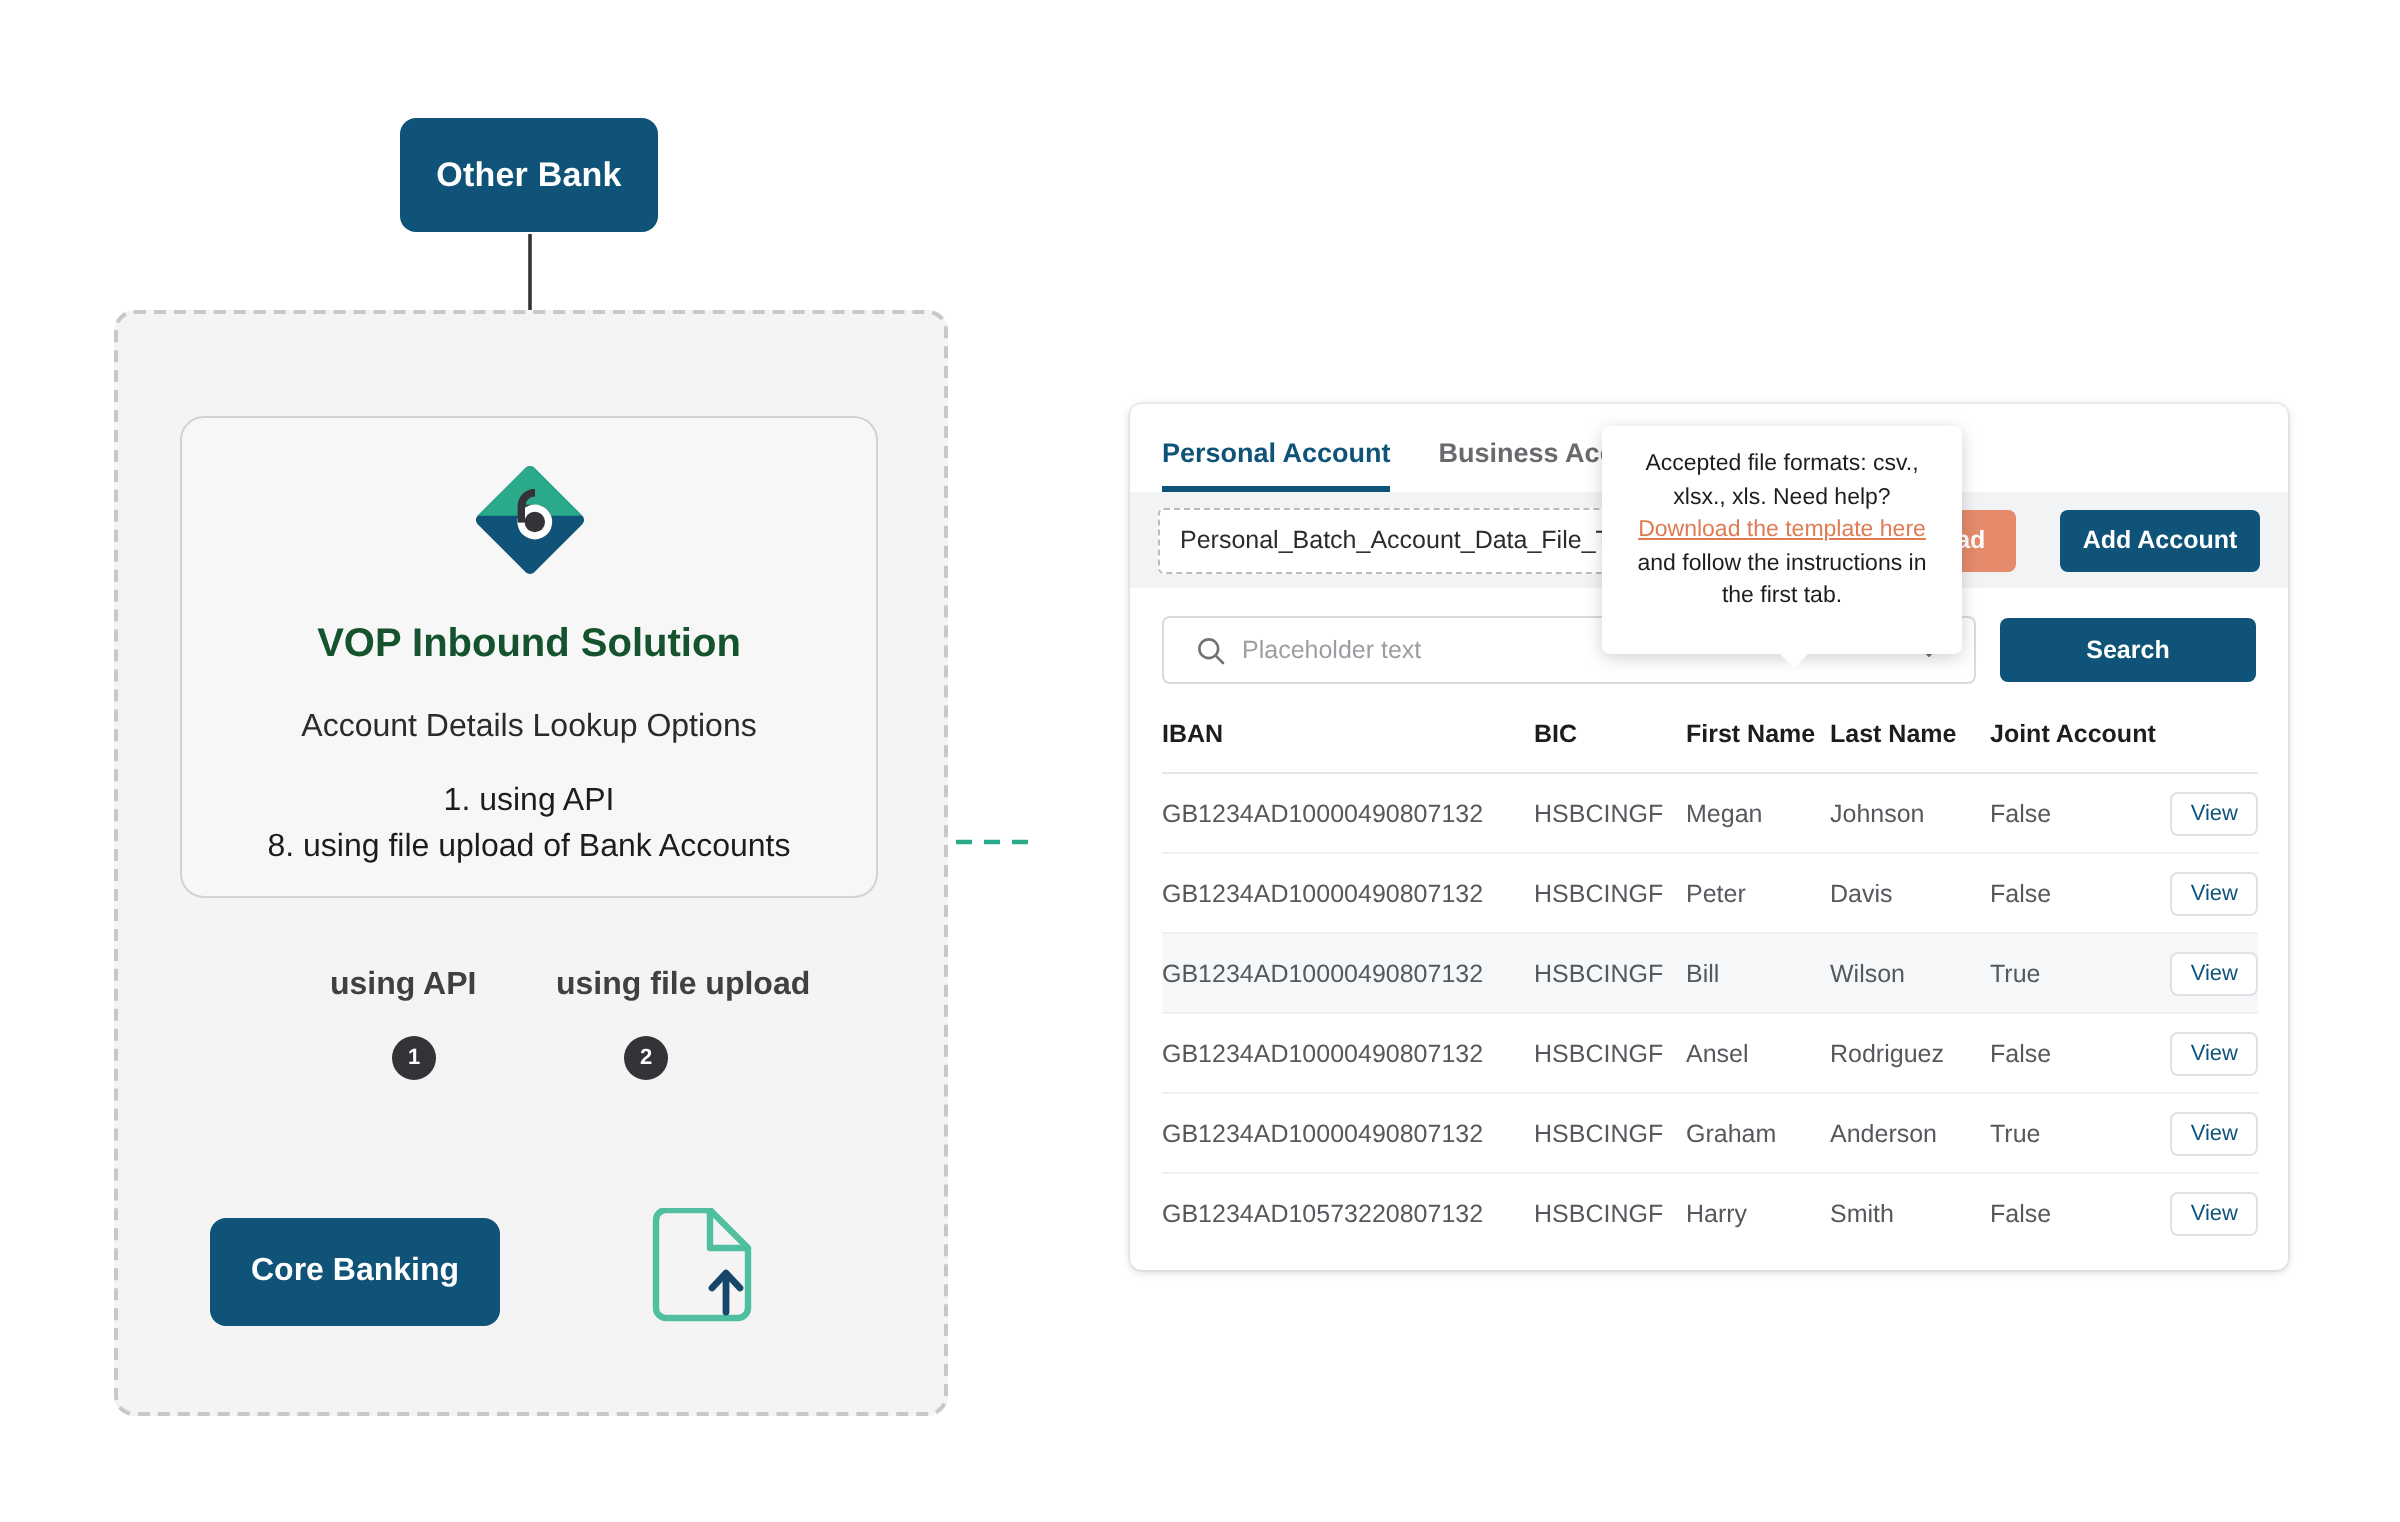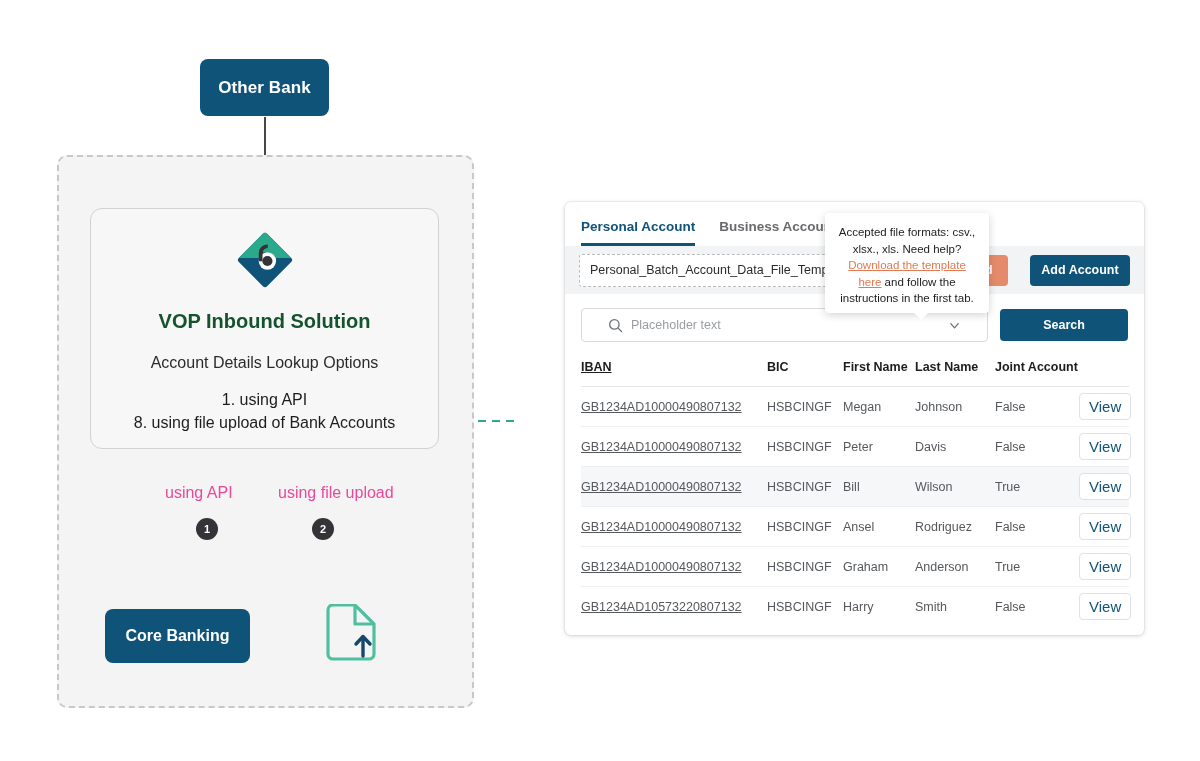--- a/index.html
+++ b/index.html
@@ -73,21 +73,22 @@
   .vop-options {
     margin-top: 16px;
     font-size: 16px;
     color: #1D1D1F;
     line-height: 23px;
   }
 
   .label-using-api, .label-using-upload {
     position: absolute;
     font-size: 16px;
-    color: #ec4899;
+    color: #404040;
+    font-weight: bold;
   }
   .label-using-api { left: 165px; top: 484px; }
   .label-using-upload { left: 278px; top: 484px; }
 
   .badge {
     position: absolute;
     width: 22px; height: 22px;
     border-radius: 50%;
     background: #343438;
     color: #ffffff;
@@ -217,26 +218,26 @@
     font-weight: 700;
     font-family: inherit;
     cursor: pointer;
     flex: none;
     margin-left: auto;
   }
 
   
   .tooltip {
     position: absolute;
-    left: 260px; top: -33px;
-    width: 164px;
+    left: 236px; top: -33px;
+    width: 180px;
     background: #ffffff;
     border-radius: 4px;
     box-shadow: 0 2px 9px rgba(0,0,0,.18);
-    padding: 11px 12px 6px;
+    padding: 11px 12px 20px;
     box-sizing: border-box;
     text-align: center;
     font-size: 11.5px;
     line-height: 16.5px;
     color: #1D1D1F;
     z-index: 20;
   }
   .tooltip:after {
     content: "";
     position: absolute;
@@ -258,21 +259,21 @@
     gap: 12px;
   }
   .search-box {
     flex: 1;
     height: 34px;
     background: #ffffff;
     border: 1px solid #D8DADD;
     border-radius: 4px;
     display: flex;
     align-items: center;
-    padding: 0 26px;
+    padding: 0 16px;
     box-sizing: border-box;
   }
   .search-icon { width: 15px; height: 15px; flex: none; margin-right: 8px; }
   .search-placeholder {
     flex: 1;
     font-size: 12.5px;
     color: #9A9DA1;
   }
   .chevron-down { width: 13px; height: 13px; flex: none; }
   .btn-search {
@@ -306,34 +307,34 @@
   table.accounts td {
     font-size: 12.5px;
     color: #55585C;
     padding: 0;
     height: 39px;
     border-bottom: 1px solid #EDEFF0;
     margin-left: 33px;
   }
   table.accounts tr.highlight td { background: #F6F7F8; }
   table.accounts tr:last-child td { border-bottom: none; }
-  .col-iban   { width: 186px; text-decoration: underline; }
+  .col-iban   { width: 186px; }
   .col-bic    { width: 76px; }
   .col-first  { width: 72px; }
   .col-last   { width: 80px; }
   .col-joint  { width: 84px; }
   .col-action { width: 50px; text-align: right; }
   .btn-view {
     display: inline-block;
     min-width: 38px;
     padding: 4px 9px;
     background: #ffffff;
     border: 1px solid #DFE1E4;
     border-radius: 4px;
-    font-size: 15px;
+    font-size: 11px;
     color: #0F5379;
     font-weight: 400;
     cursor: pointer;
     font-family: inherit;
     text-align: right;
   }
 </style>
 </head>
 <body>
 

